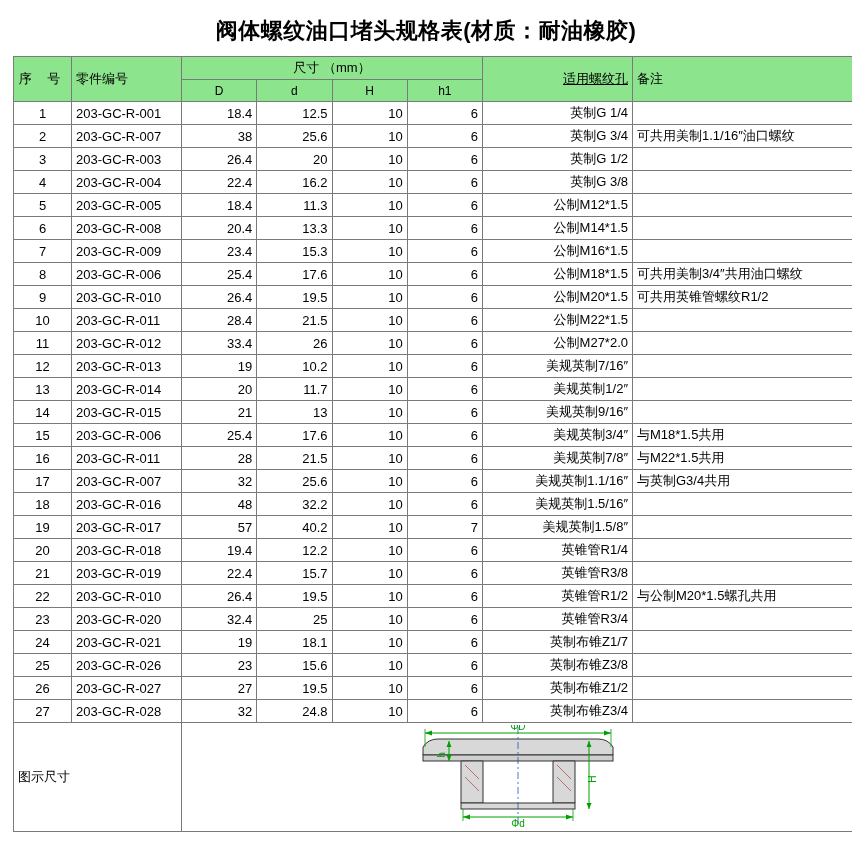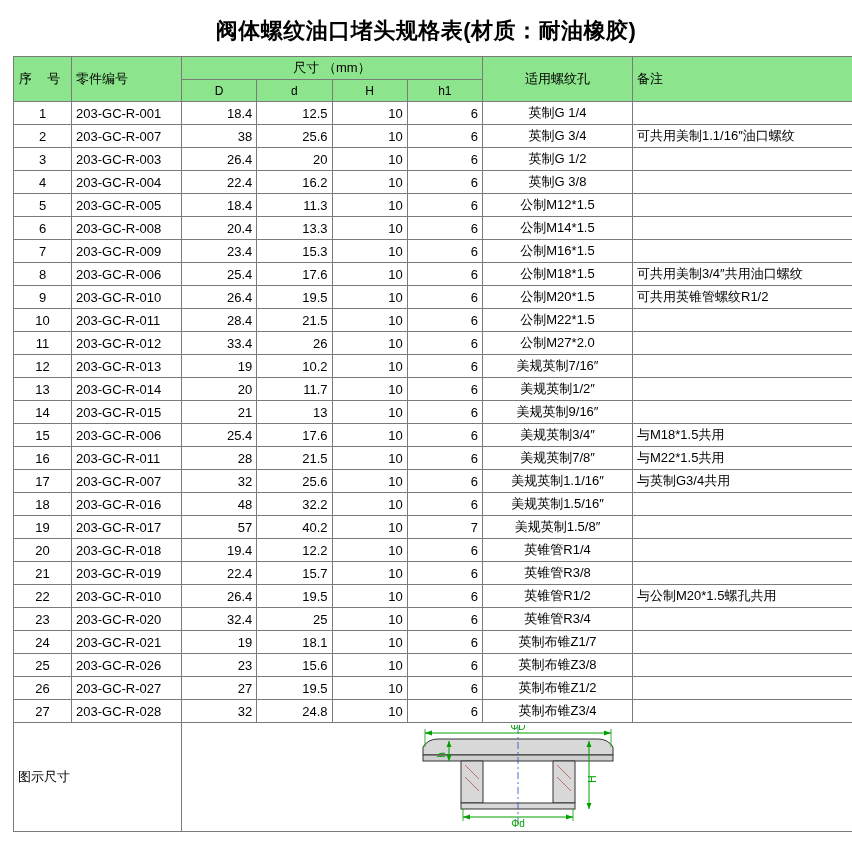--- a/index.html
+++ b/index.html
@@ -49,21 +49,21 @@
   }
   thead th.sub {
     font-size: 12px;
   }
   .c-seq { width: 58px; text-align: center; padding-right: 6px; }
   .c-part { width: 110px; text-align: left; padding-left: 4px; }
   .c-d { width: 74px; text-align: right; padding-right: 8px; }
   .c-dd { width: 70px; text-align: right; padding-right: 8px; }
   .c-h { width: 66px; text-align: right; padding-right: 8px; }
   .c-h1 { width: 62px; text-align: right; padding-right: 8px; }
-  .c-thread { width: 150px; text-align: center; padding-left: 3px; }
+  .c-thread { width: 150px; text-align: right; padding-left: 3px; text-decoration: underline; }
   .c-remark { width: 222px; text-align: left; padding-left: 4px; }
   .thread-type { display: inline-block; }
   .thread-code { display: inline-block; }
   .figure-row td {
     height: 108px;
     vertical-align: middle;
     border: 1px solid #7a7a7a;
   }
   .figure-label {
     font-size: 15px;

